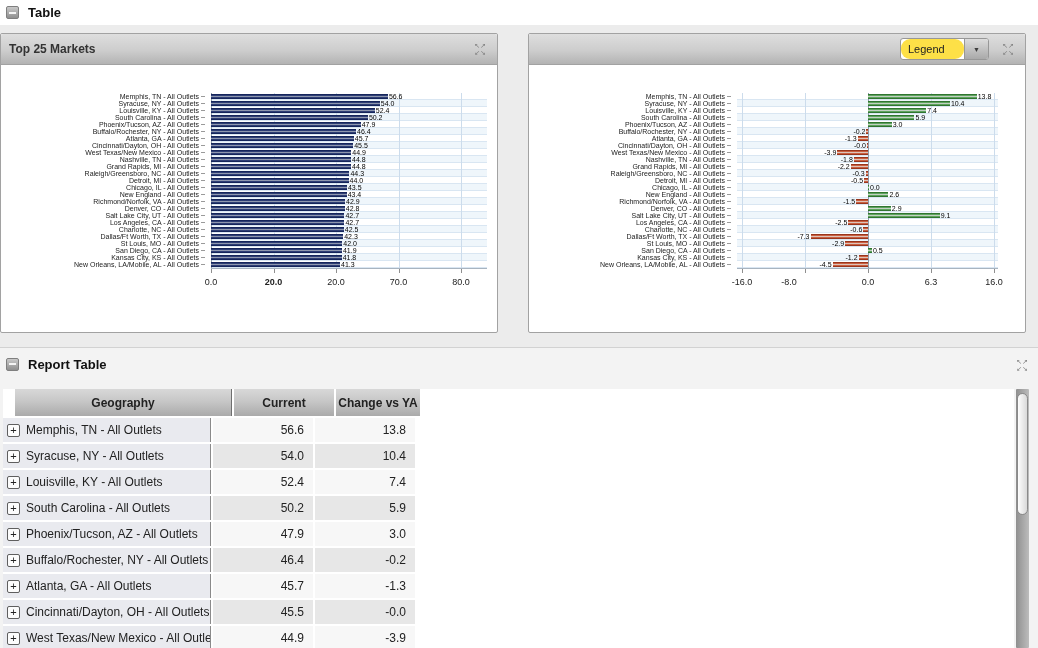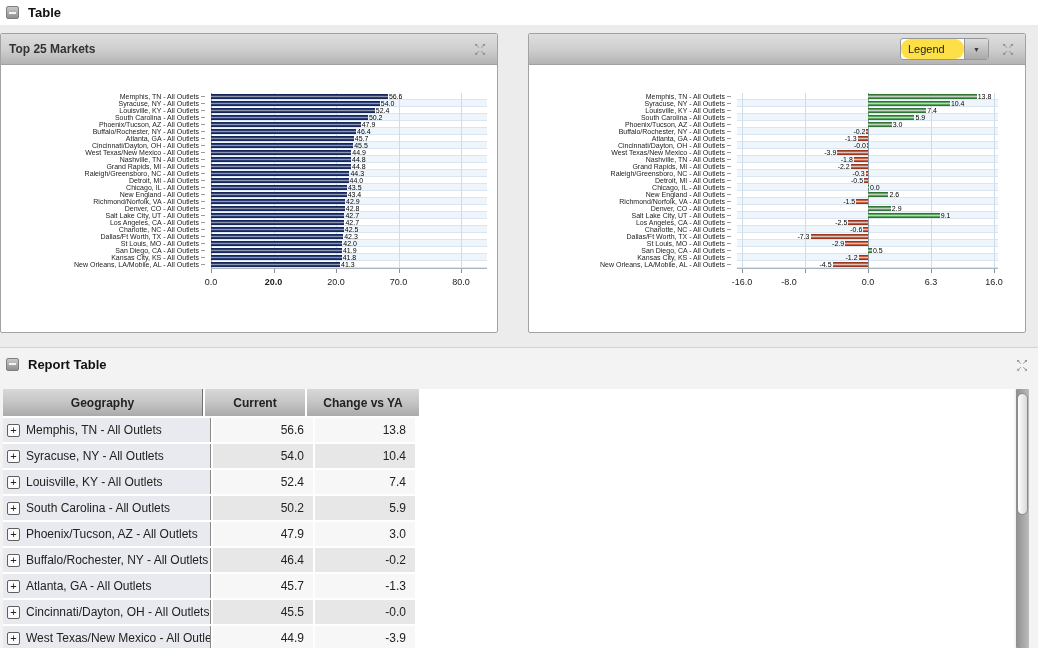--- a/index.html
+++ b/index.html
@@ -47,23 +47,23 @@
   .bar{position:absolute;height:5px;}
   .bar.navy{background:linear-gradient(to bottom,#0e1d4f 0%,#24356f 28%,#8e97ad 50%,#24356f 72%,#0e1d4f 100%);}
   .bar.pos{background:linear-gradient(to bottom,#1e5c1e 0%,#53a053 28%,#c3cfc3 50%,#53a053 72%,#1e5c1e 100%);}
   .bar.neg{background:linear-gradient(to bottom,#7e2410 0%,#c85534 28%,#ddc4ba 50%,#c85534 72%,#7e2410 100%);}
   .val{position:absolute;font-size:7px;line-height:7px;color:#000;white-space:nowrap;}
   
   #table-area{position:absolute;left:3px;top:389px;width:1011px;height:259px;background:#ffffff;overflow:hidden;}
   .thead{display:flex;gap:2px;height:27px;}
   .th{box-sizing:border-box;background:linear-gradient(to bottom,#d8d8d8 0%,#c7c7c7 45%,#aaaaaa 100%);
     display:flex;align-items:center;justify-content:center;font-size:12px;font-weight:bold;color:#222;}
-  .th.geo{width:200px;border-right:1px solid #6f6f6f;}
+  .th.geo{width:217px;border-right:1px solid #6f6f6f;margin-left:12px;}
   .th.cur{width:100px;}
-  .th.chg{width:112px;}
+  .th.chg{width:84px;}
   .tr{display:flex;gap:2px;margin-top:2px;height:24px;}
   .td{box-sizing:border-box;display:flex;align-items:center;font-size:12px;color:#222;}
   .td.geo{width:208px;background:#e9eaef;border-right:1px solid #8a8a8a;padding-left:4px;gap:6px;}
   .td.num{width:100px;justify-content:flex-end;padding-right:9px;}
   .td.num.odd{background:#f7f7f7;}
   .td.num.even{background:#e7e7e7;}
   .expand{width:13px;height:13px;box-sizing:border-box;border:1px solid #5f5f5f;border-radius:2px;background:#fcfcfc;
     display:flex;align-items:center;justify-content:center;font-size:11px;line-height:11px;color:#222;flex:0 0 auto;cursor:pointer;}
   .geo-text{white-space:nowrap;overflow:hidden;}
   

